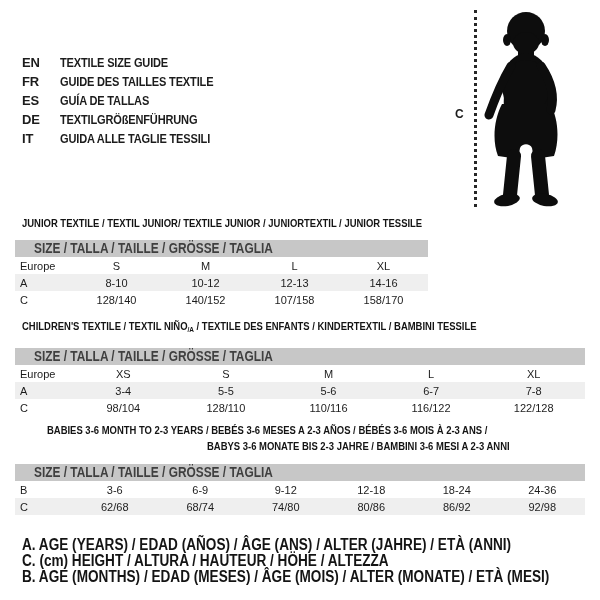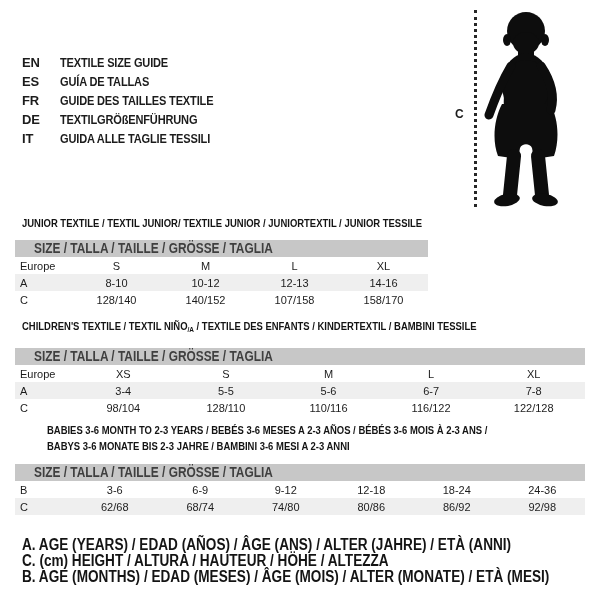--- a/index.html
+++ b/index.html
@@ -21,21 +21,21 @@
   .lang-row { display:flex; height:19px; align-items:center; }
   .lang-code { width:38px; font-size:13px; font-weight:700; letter-spacing:-0.2px; }
   .lang-label { font-size:13px; font-weight:700; letter-spacing:-0.2px; }
 
   
   .height-line { left:474px; top:10px; height:197px; width:0; border-left:3px dotted #262626; }
   .height-label { left:455px; top:107px; font-size:12px; font-weight:700; }
   .baby-svg { left:482px; top:9px; }
 
   
-  .sec-title { font-size:11px; font-weight:700; color:#141414; }
+  .sec-title { font-size:11px; font-weight:700; color:#141414;text-align:right; }
   .sec-title .cond { transform:scaleX(0.86); }
   .sub { font-size:7.5px; vertical-align:-2px; }
   .title-lines .line { height:15.5px; line-height:15.5px;padding-left:25px; }
 
   
   .size-bar {
     height:17px; line-height:17px;
     background:#c7c7c7;
     padding-left:19px;
     font-size:14px; font-weight:700; color:#3f3f3f;
@@ -59,26 +59,26 @@
 </style>
 </head>
 <body>
 
 <div class="abs lang-block">
   <div class="lang-row">
     <span class="lang-code">EN</span>
     <span class="lang-label cond">TEXTILE SIZE GUIDE</span>
   </div>
   <div class="lang-row">
+    <span class="lang-code">FR</span>
+    <span class="lang-label cond">GUIDE DES TAILLES TEXTILE</span>
+  </div>
+  <div class="lang-row">
     <span class="lang-code">ES</span>
     <span class="lang-label cond">GUÍA DE TALLAS</span>
-  </div>
-  <div class="lang-row">
-    <span class="lang-code">FR</span>
-    <span class="lang-label cond">GUIDE DES TAILLES TEXTILE</span>
   </div>
   <div class="lang-row">
     <span class="lang-code">DE</span>
     <span class="lang-label cond">TEXTILGRÖßENFÜHRUNG</span>
   </div>
   <div class="lang-row">
     <span class="lang-code">IT</span>
     <span class="lang-label cond">GUIDA ALLE TAGLIE TESSILI</span>
   </div>
 </div>

